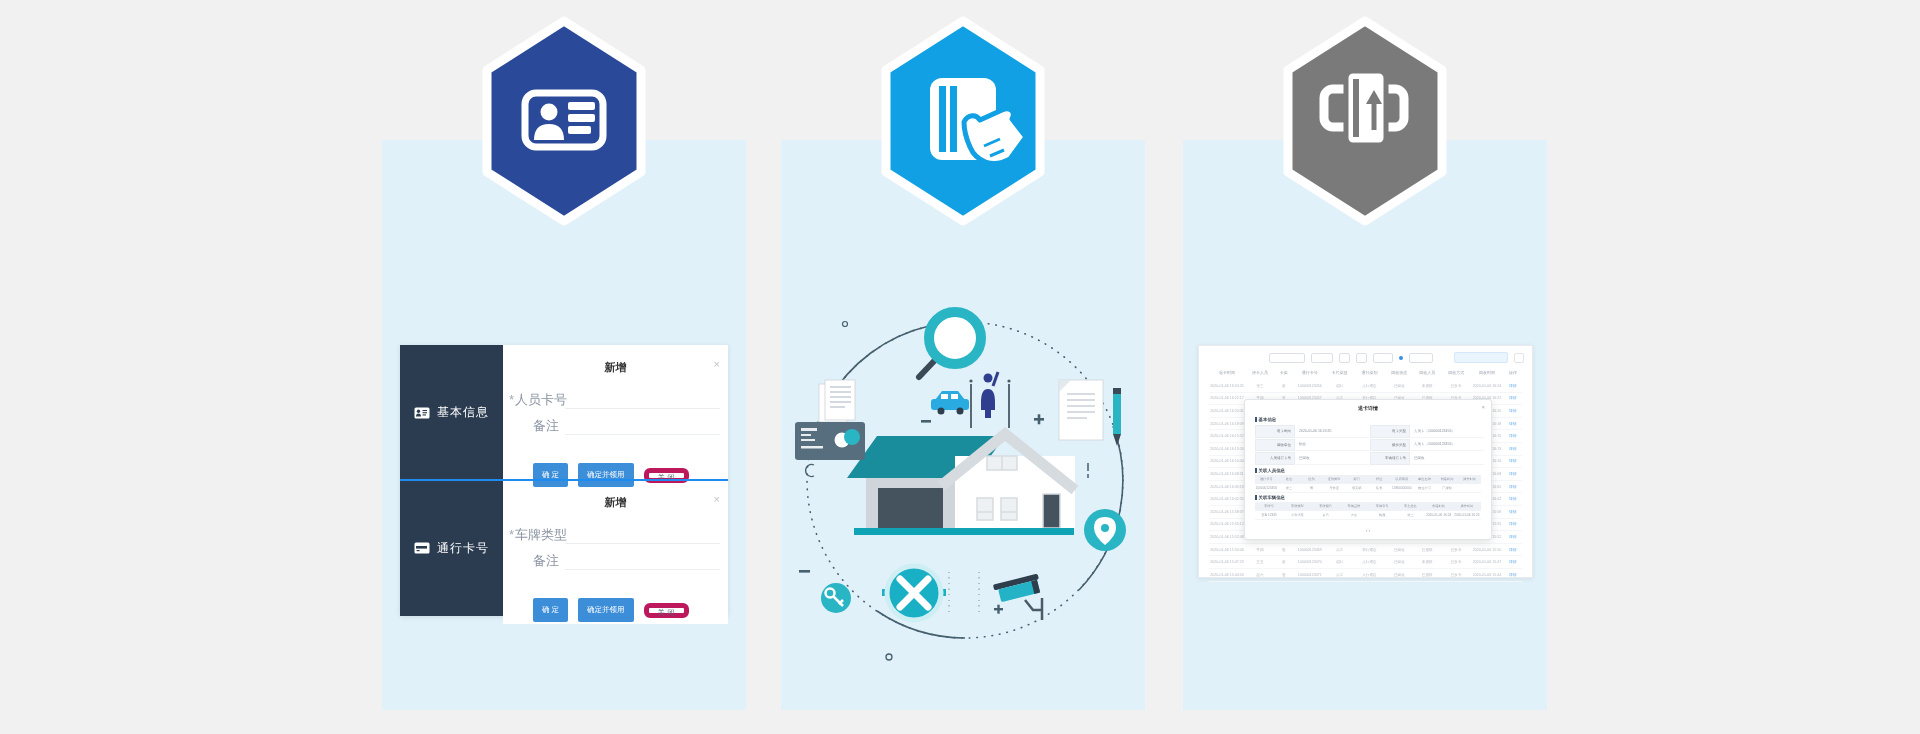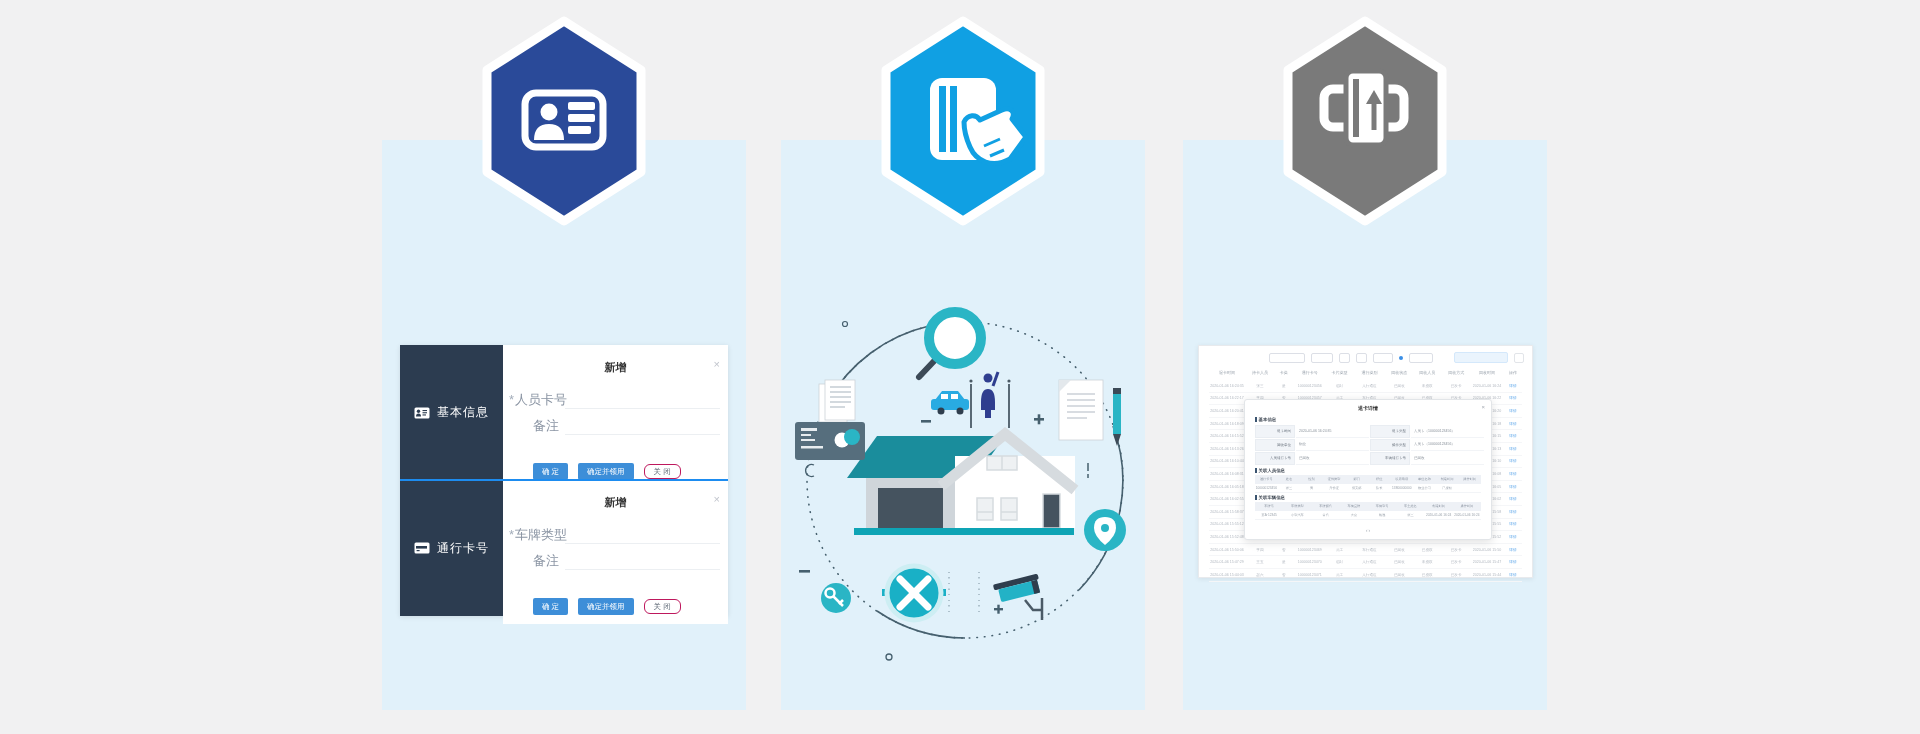--- a/index.html
+++ b/index.html
@@ -29,22 +29,22 @@
   .fpanel{position:relative;height:135px;background:#fff}
   .fpanel+.fpanel{height:136px}
   .ftitle{position:absolute;top:7px;left:0;right:0;text-align:center;font-size:11px;font-weight:bold;color:#333}
   .fclose{position:absolute;top:6px;right:8px;font-size:11px;color:#c0c4cc;line-height:1;cursor:default}
   .frow{position:absolute;left:6px;right:8px;display:flex;align-items:flex-end}
   .frow.r1{top:38px}.frow.r2{top:64px}
   .flabel-wrap{width:50px;text-align:right;font-size:13px;color:#8a94a3;white-space:nowrap}
   .req{color:#a3adba;margin-right:1px}
   .fline{flex:1;margin-left:6px;border-bottom:1px solid #eceff2;height:9px}
   .btns{position:absolute;top:110px;left:30px;display:flex;gap:10px;align-items:center}
-  .btn-b{background:#3d8ed8;color:#fff;font-size:7.5px;border:none;border-radius:2px;height:17px;padding:0 9px;font-family:inherit}
-  .btn-p{background:#fff;color:#5a6572;font-size:7.5px;border:1px solid #be185d;border-radius:6px;height:15px;padding:0 9px;font-family:inherit}
+  .btn-b{background:#3d8ed8;color:#fff;font-size:7.5px;border:none;border-radius:2px;height:24px;padding:0 9px;font-family:inherit}
+  .btn-p{background:#fff;color:#5a6572;font-size:7.5px;border:5px solid #be185d;border-radius:6px;height:15px;padding:0 9px;font-family:inherit}
 
   
   .illus{position:absolute;left:0;top:120px;width:364px;height:450px}
 
   
   .shot3{position:absolute;left:15px;top:205px;width:335px;height:233px;background:#fff;border:1px solid #e8eaed;box-sizing:border-box;box-shadow:0 1px 5px rgba(0,0,0,.08)}
   .tbar{position:absolute;top:6px;left:70px;right:8px;height:11px;display:flex;align-items:center;gap:6px}
   .tin{height:8px;border:1px solid #dcdfe6;border-radius:2px;background:#fff}
   .tdot{width:4px;height:4px;border-radius:50%;background:#3a8ee6}
   .tsearch{margin-left:auto;width:52px;height:9px;background:#eaf4fd;border:1px solid #d4e8fb;border-radius:2px}

